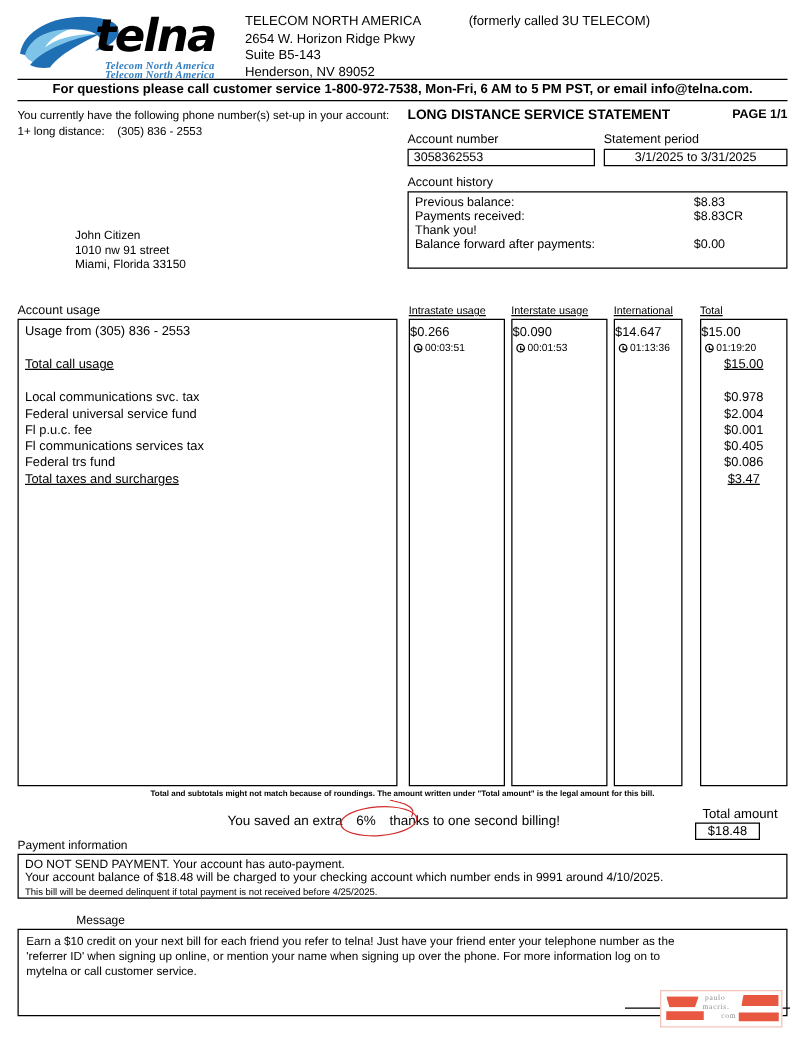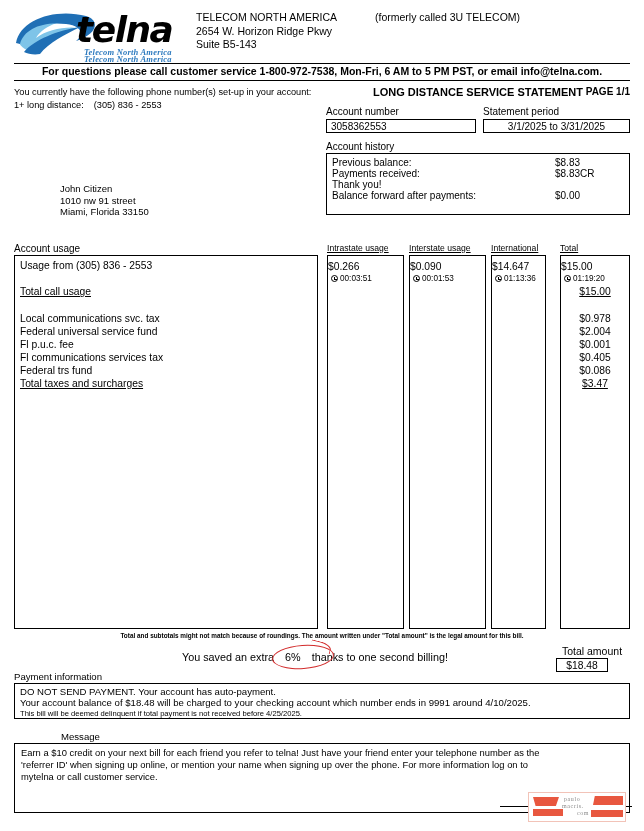--- a/index.html
+++ b/index.html
@@ -115,21 +115,20 @@
 
   
   .stmt {
     position: absolute;
     left: 326px; top: 86px;
     width: 304px;
   }
   .stmt-title-row {
     position: relative;
     height: 16px;
-    margin-left: 47px;
   }
   .stmt-title {
     position: absolute;
     left: 0; top: 0;
     font-size: 11px;
     font-weight: bold;
     white-space: nowrap;
   }
   .stmt-page {
     position: absolute;
@@ -461,20 +460,21 @@
       <div class="logo-tag t1">Telecom North America</div>
       <div class="logo-tag t2">Telecom North America</div>
     </div>
 
     <div class="company-block">
       <div>
         <span>TELECOM NORTH AMERICA</span><span class="former">(formerly called 3U TELECOM)</span>
       </div>
       <div>2654 W. Horizon Ridge Pkwy</div>
       <div>Suite B5-143</div>
+      <div>Henderson, NV 89052</div>
     </div>
   </div>
 
   <div class="rule r1"></div>
   <div class="cs-line">For questions please call customer service 1-800-972-7538, Mon-Fri, 6 AM to 5 PM PST, or email info@telna.com.</div>
   <div class="rule r2"></div>
 
   <div class="phone-note">
     <div>You currently have the following phone number(s) set-up in your account:</div>
     <div>

